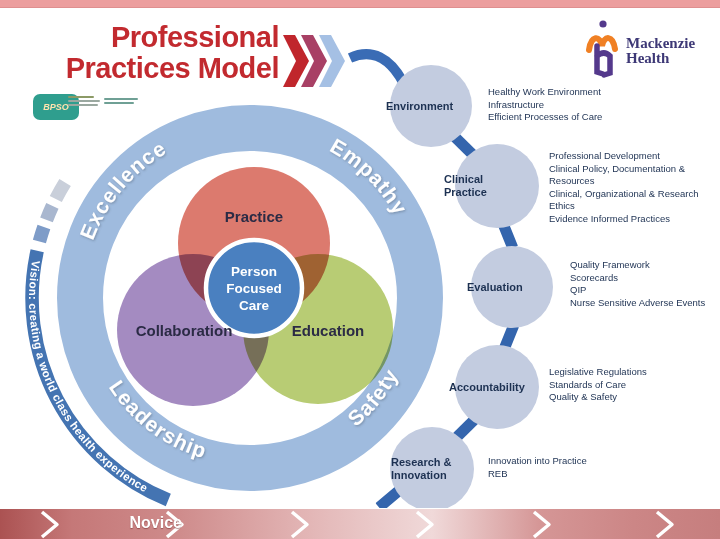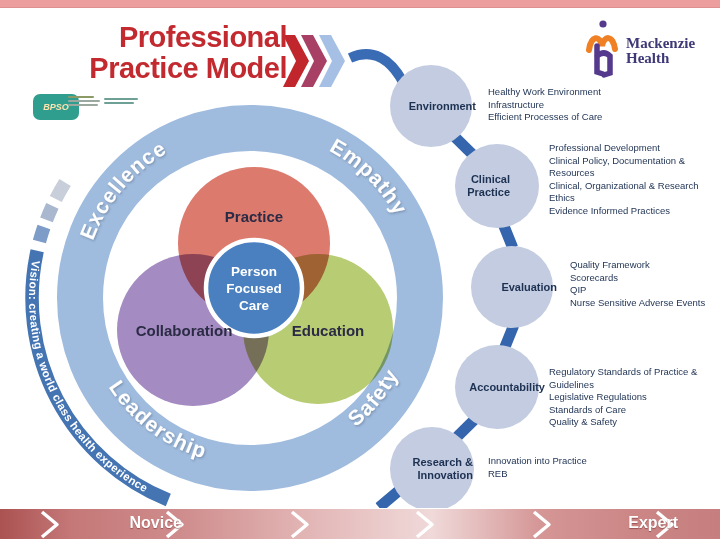--- a/index.html
+++ b/index.html
@@ -4,31 +4,31 @@
 <style>
   html,body{margin:0;padding:0;background:#888;}
   #slide{
     position:relative;width:720px;height:539px;background:#ffffff;
     overflow:hidden;font-family:"Liberation Sans",sans-serif;
   }
   .abs{position:absolute;}
   
   #top-strip{left:0;top:0;width:720px;height:7px;background:#ec9e9e;border-bottom:1px solid #df8f8f;}
   
-  #title{left:22px;top:22px;width:265px;text-align:right;color:#c22a2f;
+  #title{left:14px;top:22px;width:265px;text-align:right;color:#c22a2f;
     font-weight:bold;font-size:29px;line-height:31px;letter-spacing:-0.5px;}
   
   #bpso{left:33px;top:94px;width:46px;height:26px;background:#2f9e8e;border-radius:7px;
     color:#ffe3ae;font-size:9px;font-weight:bold;font-style:italic;text-align:center;line-height:26px;}
   .fineline{position:absolute;height:2px;border-radius:1px;}
   
   #mh-text{left:626px;top:36px;width:110px;color:#3d3876;font-family:"Liberation Serif",serif;
     font-size:15px;line-height:15px;font-weight:600;}
   
-  .chain-label{position:absolute;text-align:right;font-weight:bold;font-size:11px;
+  .chain-label{position:absolute;text-align:left;font-weight:bold;font-size:11px;
     line-height:1.18;color:#1d3152;}
   
   .bullets{position:absolute;font-size:9.5px;line-height:1.32;color:#1d3152;}
   
   #bottom-bar{left:0;top:508px;width:720px;height:31px;
     background:linear-gradient(90deg,#ab5252 0%,#c57878 10%,#cf8c8c 25%,#e2b4b4 42%,
       #f0d9d9 60%,#d59696 75%,#cc8686 88%,#c67e7e 100%);
     border-top:1px solid #ffffff;}
   .bar-label{position:absolute;top:5px;width:130px;text-align:right;color:#ffffff;
     font-weight:bold;font-size:16px;text-shadow:0 1px 1px rgba(110,40,40,.55);}
@@ -110,21 +110,21 @@
       <circle cx="603" cy="24" r="3.6" fill="#54398c"></circle>
       <path d="M589,50 C591,35 600,35 602,46 C604,35 613,35 615,49" stroke="#f08024" stroke-width="6" fill="none" stroke-linecap="round"></path>
       <path d="M597,46 L597,72 L603,74 M597,56 Q604,50 610,56 L610,73 L604,75" stroke="#54398c" stroke-width="5.5" fill="none" stroke-linecap="round"></path>
     </g>
   </svg>
 
   <div id="top-strip" class="abs"></div>
 
   <div id="title" class="abs">
     <div>Professional</div>
-    <div>Practice Model</div>
+    <div>Practices Model</div>
   </div>
 
   <div id="bpso" class="abs">BPSO</div>
   <div class="fineline abs" style="left:68px;top:96px;width:26px;background:#8c9a66"></div>
   <div class="fineline abs" style="left:68px;top:100px;width:32px;background:#9aa8a0"></div>
   <div class="fineline abs" style="left:68px;top:104px;width:30px;background:#9aa8a0"></div>
   <div class="fineline abs" style="left:104px;top:98px;width:34px;background:#6fa095"></div>
   <div class="fineline abs" style="left:104px;top:102px;width:30px;background:#6fa095"></div>
 
   <div id="mh-text" class="abs">
@@ -136,34 +136,33 @@
   <div class="chain-label" style="left:444px;top:173px;width:66px">Clinical Practice</div>
   <div class="chain-label" style="left:467px;top:281px;width:90px">Evaluation</div>
   <div class="chain-label" style="left:449px;top:381px;width:96px">Accountability</div>
   <div class="chain-label" style="left:391px;top:456px;width:82px">Research &amp; Innovation</div>
 
   <div class="bullets" style="left:488px;top:86px;width:172px">
     <div>Healthy Work Environment</div>
     <div>Infrastructure</div>
     <div>Efficient Processes of Care</div>
   </div>
-  <div class="bullets" style="left:549px;top:142px;width:168px">
+  <div class="bullets" style="left:549px;top:150px;width:168px">
     <div>Professional Development</div>
     <div>Clinical Policy, Documentation &amp; Resources</div>
     <div>Clinical, Organizational &amp; Research Ethics</div>
     <div>Evidence Informed Practices</div>
   </div>
   <div class="bullets" style="left:570px;top:259px;width:150px">
     <div>Quality Framework</div>
     <div>Scorecards</div>
     <div>QIP</div>
     <div>Nurse Sensitive Adverse Events</div>
   </div>
   <div class="bullets" style="left:549px;top:366px;width:162px">
-    <div>Regulatory Standards of Practice &amp; Guidelines</div>
     <div>Legislative Regulations</div>
     <div>Standards of Care</div>
     <div>Quality &amp; Safety</div>
   </div>
   <div class="bullets" style="left:488px;top:455px;width:172px">
     <div>Innovation into Practice</div>
     <div>REB</div>
   </div>
 
   <div id="bottom-bar" class="abs">
@@ -171,16 +170,15 @@
       <g stroke="#ffffff" stroke-width="3.5" fill="none" stroke-linejoin="round">
         <polyline points="42,3 57,15.5 42,28"></polyline>
         <polyline points="167,3 182,15.5 167,28"></polyline>
         <polyline points="292,3 307,15.5 292,28"></polyline>
         <polyline points="417,3 432,15.5 417,28"></polyline>
         <polyline points="534,3 549,15.5 534,28"></polyline>
         <polyline points="657,3 672,15.5 657,28"></polyline>
       </g>
     </svg>
     <div class="bar-label" style="left:52px">Novice</div>
-    <div class="bar-label" style="left:548px">Expert</div>
   </div>
 
 </div>
 
 </body></html>

